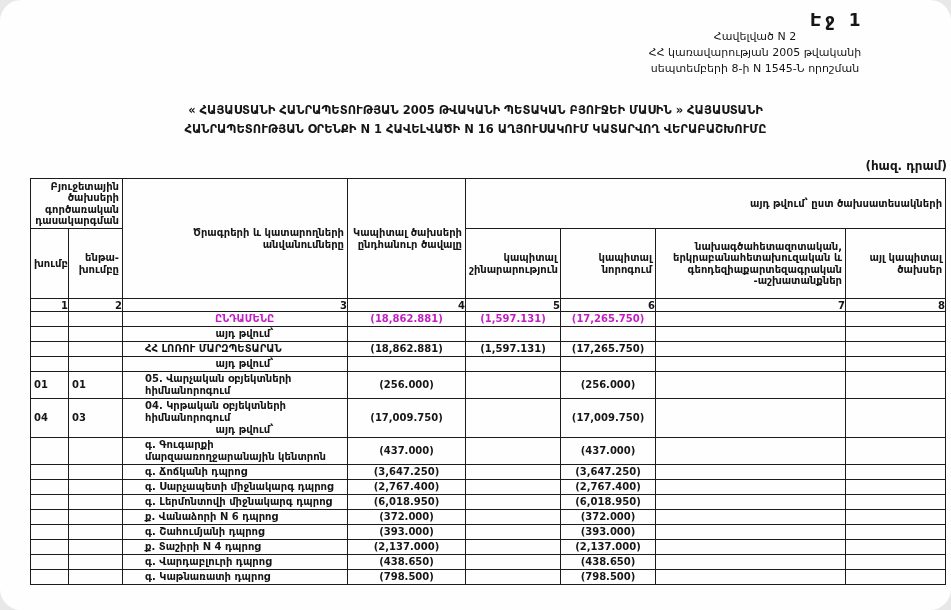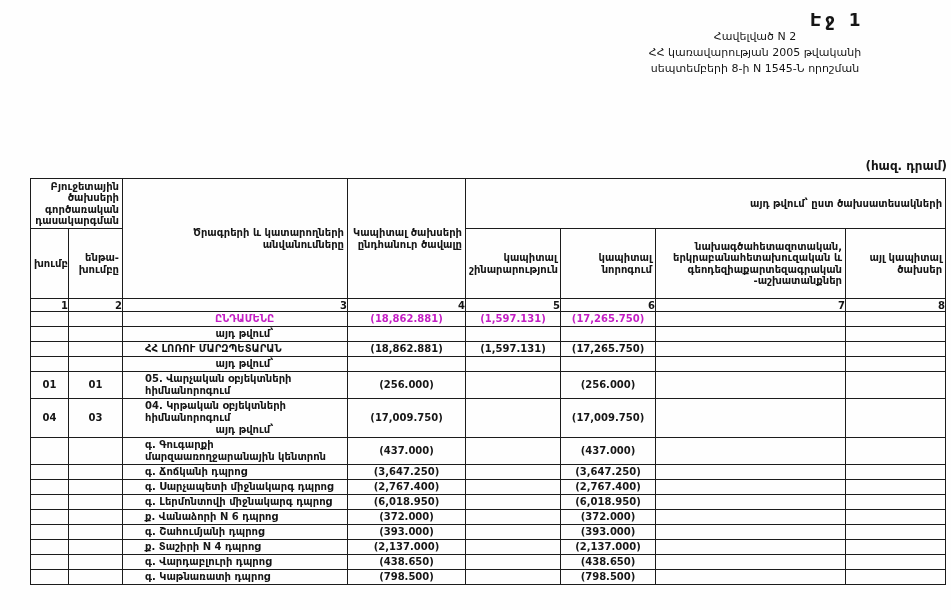--- a/index.html
+++ b/index.html
@@ -41,40 +41,44 @@
   }
   thead th {
     font-weight: bold; text-align: right; vertical-align: middle;
     line-height: 11.5px;
   }
   tr.h1 th { height: 50px; }
   tr.h2 th { height: 70px; margin-top: 16px; }
   tr.nums th { height: 13px; font-size: 10px; padding: 0; line-height: 11px; }
   th.pre { white-space: pre-line; }
   tbody td { font-weight: bold; line-height: 12px; vertical-align: middle; }
-  tbody td.code { text-align: center; }
+  tbody td.code { }
   tbody td.num  { text-align: center; white-space: nowrap; }
   tbody td.pname { text-align: left; padding-left: 22px; }
   tbody td.pname.center { text-align: center; }
   tbody tr.total td { color: var(--accent); }
   .note-after { text-align: center; font-weight: bold; }
 </style>
 </head>
 <body>
 
-<div class="page" style="color: rgb(22, 22, 22);">
+<div class="page" style="color: rgb(22, 22, 22); border-radius: 21px;">
 
   <div class="page-marker">Էջ 1</div>
 
   <div class="appendix">
     <div>Հավելված N 2</div>
     <div>ՀՀ կառավարության 2005 թվականի</div>
     <div>սեպտեմբերի 8-ի N 1545-Ն որոշման</div>
   </div>
 
+  <div class="doc-title">
+    <div>« ՀԱՅԱՍՏԱՆԻ ՀԱՆՐԱՊԵՏՈՒԹՅԱՆ 2005 ԹՎԱԿԱՆԻ ՊԵՏԱԿԱՆ ԲՅՈՒՋԵԻ ՄԱՍԻՆ » ՀԱՅԱՍՏԱՆԻ</div>
+    <div>ՀԱՆՐԱՊԵՏՈՒԹՅԱՆ ՕՐԵՆՔԻ N 1 ՀԱՎԵԼՎԱԾԻ N 16 ԱՂՅՈՒՍԱԿՈՒՄ ԿԱՏԱՐՎՈՂ ՎԵՐԱԲԱՇԽՈՒՄԸ</div>
+  </div>
 
   <div class="unit-note">(հազ. դրամ)</div>
 
   <table class="main">
     <colgroup>
       <col style="width:38px">
         <col style="width:54px">
         <col style="width:225px">
         <col style="width:118px">
       <col style="width:95px">

